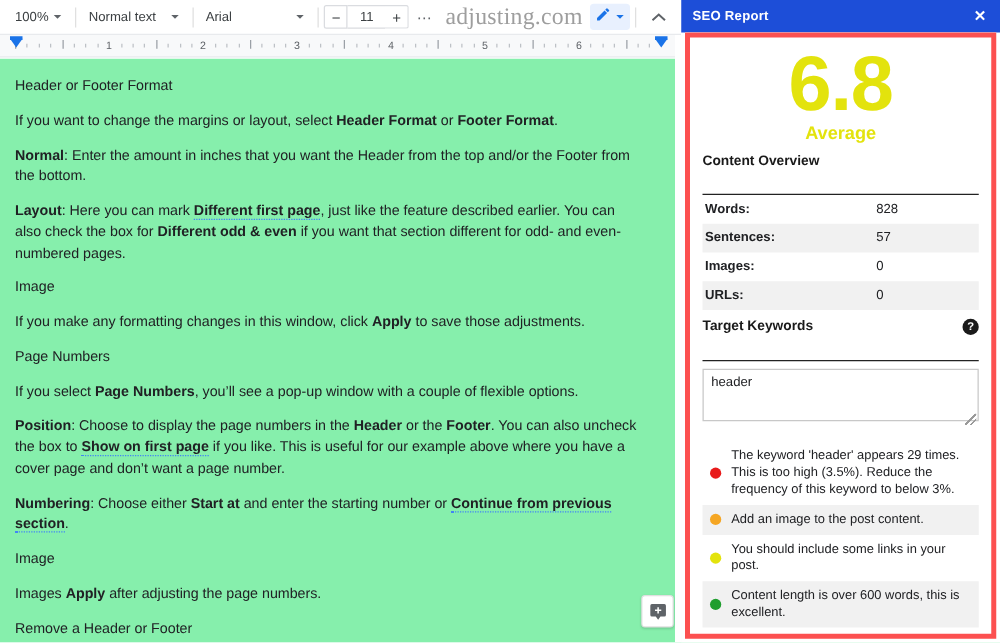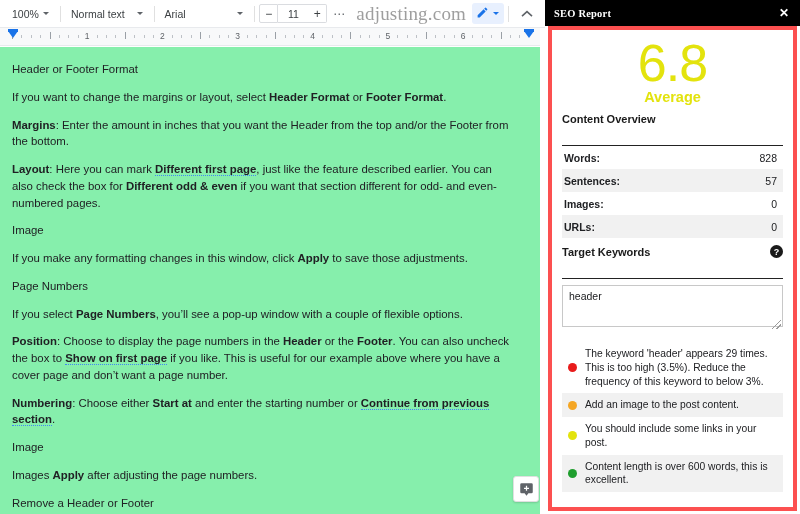--- a/index.html
+++ b/index.html
@@ -105,57 +105,56 @@
 
   
   .edge-strip {
     position: absolute; right: 0; top: 28px; bottom: 0;
     width: 5px; background: #fff;
   }
 
   
   .panel { width: 255px; height: 514px; position: relative; background: #fff; }
   .panel-head {
-    height: 26px; background: #000000; color: #fff;
+    height: 26px; background: #1d4ed8; color: #fff;
     display: flex; align-items: center; justify-content: space-between;
     padding: 12px 9px;
-    font-family: Liberation Serif, serif;
   }
   .panel-title { font-size: 10.5px; font-weight: bold; letter-spacing: .2px; }
   .panel-close { font-size: 12px; font-weight: bold; line-height: 1; padding: 2px 2px; }
   .panel-body {
     position: absolute; top: 26px; left: 3px; right: 3px; bottom: 3px;
     border: 4px solid #fc5050; background: #fff; overflow: hidden;
   }
   .panel-inner { padding: 7px 10px 0 10px; height: 100%; overflow: hidden; }
 
   .score-wrap { text-align: center; padding: 2px 0 8px; }
   .score-num {
-    font-size: 52px; font-weight: normal; color: #e3e30d;
+    font-size: 62px; font-weight: bold; color: #e3e30d;
     line-height: .95; letter-spacing: -1px;
   }
   .score-label { font-size: 14.5px; font-weight: bold; color: #e3e30d; margin-top: 1px; }
 
   .sec-title {
     font-size: 11px; font-weight: bold; color: #1a1a1a;
     padding-bottom: 20px; border-bottom: 1.5px solid #222;
     display: flex; align-items: center; justify-content: space-between;
   }
   .help-icon {
     width: 13px; height: 13px; border-radius: 50%; background: #1a1a1a; color: #fff;
     font-size: 9px; font-weight: bold; display: flex; align-items: center; justify-content: center;
   }
 
   .ov-row {
     display: flex; justify-content: space-between; align-items: center;
     height: 23px; padding: 0 6px 0 2px; font-size: 10.5px; color: #202124;
   }
   .ov-row:nth-child(even) { background: #f1f1f1; }
   .ov-label { font-weight: bold; }
-  .ov-value { width: 76px; text-align: right; }
+  .ov-value { width: 76px; text-align: left; }
 
   .kw-box { padding: 7px 0 9px; }
   .kw-area {
     width: 100%; height: 42px; border: 1px solid #c8c8c8; background: #fff;
     font-family: "Liberation Sans", sans-serif; font-size: 10.5px; color: #202124;
     padding: 4px 6px; resize: none; outline: none; position: relative;
   }
   .kw-wrap { position: relative; }
   .kw-grip {
     position: absolute; right: 2px; bottom: 2px; width: 9px; height: 9px;
@@ -280,21 +279,21 @@
           <div class="indent-bar" style="left: 8px;"></div>
           <div class="indent-marker" style="left: 524px;"></div>
           <div class="indent-bar" style="left: 524px;"></div>
         </div>
     </div>
 
     <div class="page">
       <div id="doc-body">
           <div class="doc-p"><span>Header or Footer Format</span></div>
           <div class="doc-p"><span>If you want to change the margins or layout, select </span><b>Header Format</b><span> or </span><b>Footer Format</b><span>.</span></div>
-          <div class="doc-p"><b>Margins</b><span>: Enter the amount in inches that you want the Header from the top and/or the Footer from the bottom.</span></div>
+          <div class="doc-p"><b>Normal</b><span>: Enter the amount in inches that you want the Header from the top and/or the Footer from the bottom.</span></div>
           <div class="doc-p"><b>Layout</b><span>: Here you can mark </span><b class="sp">Different first page</b><span>, just like the feature described earlier. You can also check the box for </span><b>Different odd &amp; even</b><span> if you want that section different for odd- and even-numbered pages.</span></div>
           <div class="doc-p"><span>Image</span></div>
           <div class="doc-p"><span>If you make any formatting changes in this window, click </span><b>Apply</b><span> to save those adjustments.</span></div>
           <div class="doc-p"><span>Page Numbers</span></div>
           <div class="doc-p"><span>If you select </span><b>Page Numbers</b><span>, you’ll see a pop-up window with a couple of flexible options.</span></div>
           <div class="doc-p"><b>Position</b><span>: Choose to display the page numbers in the </span><b>Header</b><span> or the </span><b>Footer</b><span>. You can also uncheck the box to </span><b class="sp">Show on first page</b><span> if you like. This is useful for our example above where you have a cover page and don’t want a page number.</span></div>
           <div class="doc-p"><b>Numbering</b><span>: Choose either </span><b>Start at</b><span> and enter the starting number or </span><b class="sp">Continue from previous section</b><span>.</span></div>
           <div class="doc-p"><span>Image</span></div>
           <div class="doc-p"><span>Images </span><b>Apply</b><span> after adjusting the page numbers.</span></div>
           <div class="doc-p"><span>Remove a Header or Footer</span></div>

